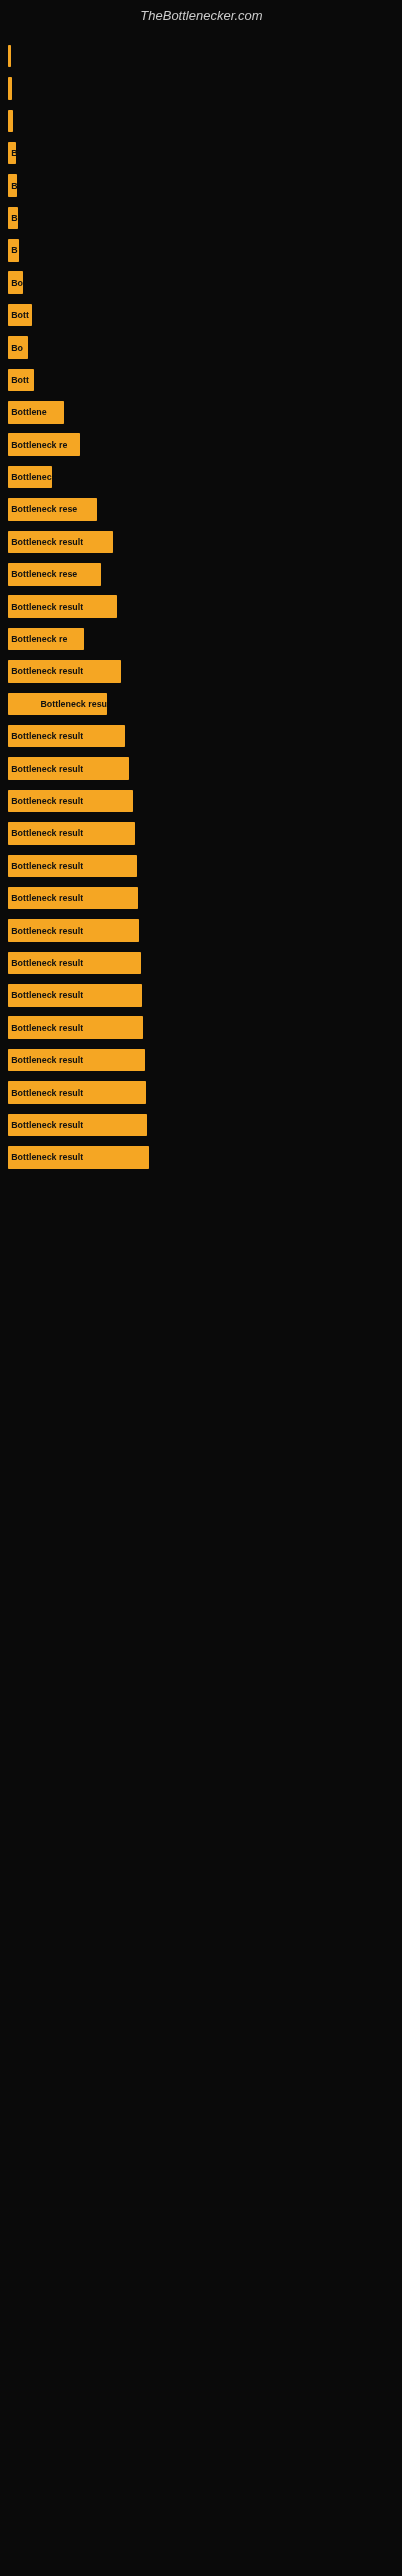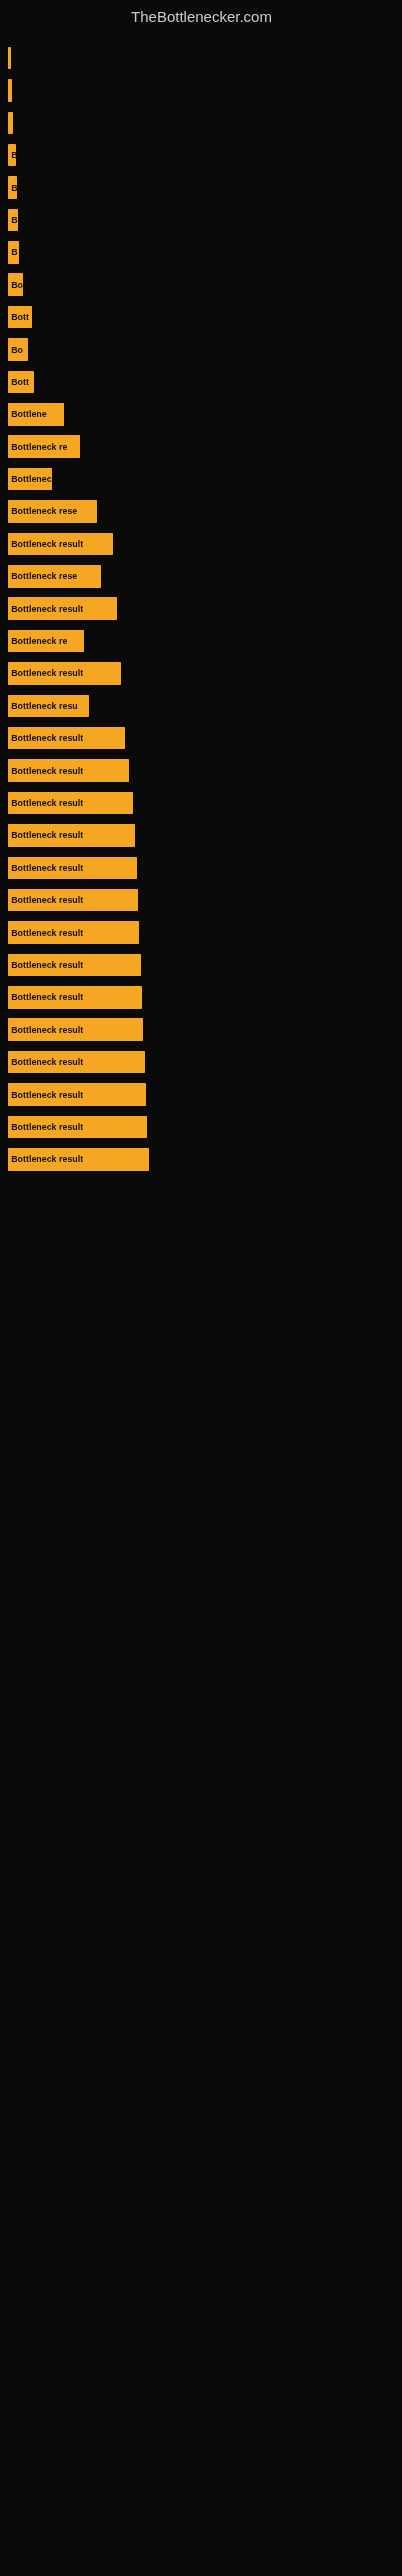--- a/index.html
+++ b/index.html
@@ -9,23 +9,24 @@
     }
     body {
       background-color: #0a0a0a;
       width: 403px;
       min-height: 2576px;
       font-family: Arial, sans-serif;
       position: relative;
     }
     .site-title {
       color: #cccccc;
-      font-size: 15px;
+      font-size: 13px;
       text-align: center;
       padding: 8px 0 4px 0;
+      font-style: italic;
     }
     .bars-container {
       padding: 16px 8px 8px 8px;
       display: flex;
       flex-direction: column;
       gap: 0px;
     }
     .bar-row {
       display: flex;
       align-items: center;
@@ -149,21 +150,21 @@
       <div class="bar" style="width: 76px;">
         <span class="bar-label">Bottleneck re</span>
       </div>
     </div>
     <div class="bar-row">
       <div class="bar" style="width: 113px;">
         <span class="bar-label">Bottleneck result</span>
       </div>
     </div>
     <div class="bar-row">
-      <div class="bar" style="width: 81px;">
+      <div class="bar" style="width: 99px; justify-content: flex-end;">
         <span class="bar-label">Bottleneck resu</span>
       </div>
     </div>
     <div class="bar-row">
       <div class="bar" style="width: 117px;">
         <span class="bar-label">Bottleneck result</span>
       </div>
     </div>
     <div class="bar-row">
       <div class="bar" style="width: 121px;">

